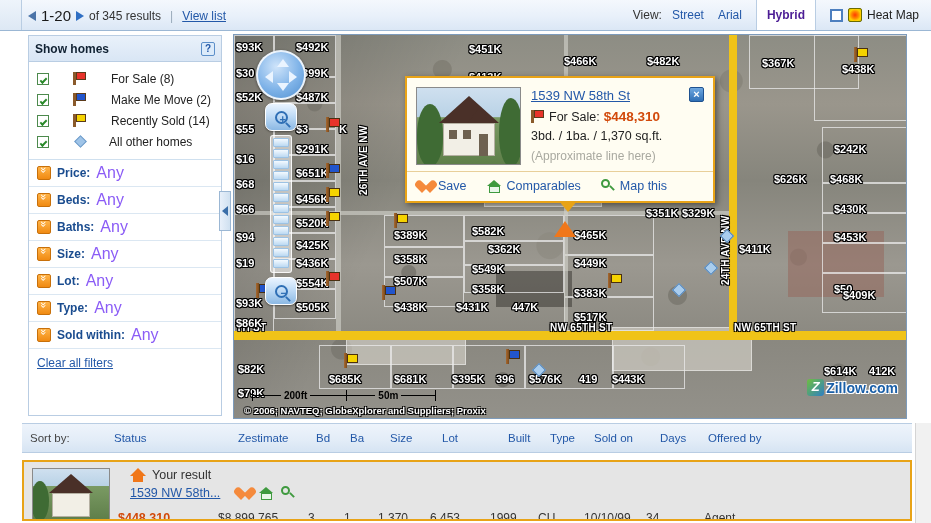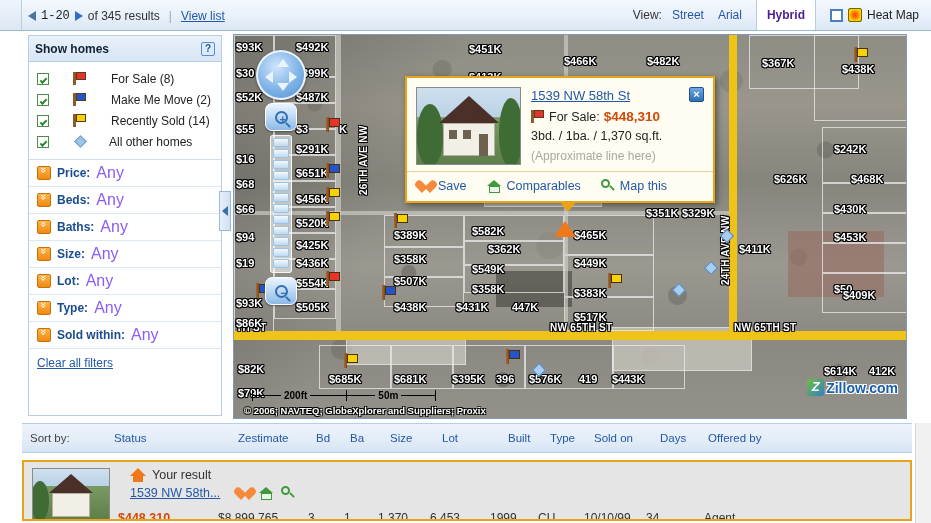--- a/index.html
+++ b/index.html
@@ -18,21 +18,21 @@
     position: absolute; left: 0; top: 0; width: 931px; height: 31px;
     background: linear-gradient(to bottom, #f4f8fd 0%, #e8f0fa 55%, #dbe7f5 100%);
     border-bottom: 1px solid #9bb7d4;
   }
   #topbar .lsep { position:absolute; left:0; top:0; width:22px; height:30px;
     background: linear-gradient(to bottom,#eef4fb,#dde8f4); border-right:1px solid #b9cde3; }
   #pager { position: absolute; left: 28px; top: 6px; height: 19px; display: flex; align-items: center; gap: 5px; }
   .tri { width:0; height:0; display:inline-block; }
   .tri-l { border-top:5px solid transparent; border-bottom:5px solid transparent; border-right:8px solid #4a73a8; }
   .tri-r { border-top:5px solid transparent; border-bottom:5px solid transparent; border-left:8px solid #2f6fc4; }
-  #pager .rng { color:#1a1a1a; font-size:12px;font-family:Liberation Mono, monospace; }
+  #pager .rng { color:#1a1a1a; font-size:15px; }
   #pager .of { color:#333; font-size:12px; }
   #pager .bar { color:#9ab; margin:0 4px; }
   .bluelink { color:#2358a8; text-decoration: underline; cursor: pointer; font-size:12px; }
   #viewctl { position: absolute; right: 12px; top: 0; height: 30px; display:flex; align-items:center; }
   #viewctl .vlabel { color:#333; margin-right:10px; font-size:12px; }
   #viewctl .vopt { color:#2358a8; text-decoration:none; margin-right:14px; font-size:12px; cursor:pointer; }
   #viewctl .vopt.sel {
     color:#4c1d95; font-weight:bold; background:#ffffff; padding:6px 10px;
     border-left:1px solid #b9cde3; border-right:1px solid #b9cde3; margin-right:0; height:30px;
     display:flex; align-items:center;
@@ -430,21 +430,21 @@
           <div class="plabel" style="left: 62px; top: 56px;">$487K</div>
           <div class="plabel" style="left: 2px; top: 88px;">$55</div>
           <div class="plabel" style="left: 62px; top: 88px;">$3</div>
           <div class="plabel" style="left: 105px; top: 88px;">K</div>
           <div class="plabel" style="left: 62px; top: 108px;">$291K</div>
           <div class="plabel" style="left: 2px; top: 118px;">$16</div>
           <div class="plabel" style="left: 600px; top: 108px;">$242K</div>
           <div class="plabel" style="left: 62px; top: 132px;">$651K</div>
           <div class="plabel" style="left: 2px; top: 143px;">$68</div>
           <div class="plabel" style="left: 540px; top: 138px;">$626K</div>
-          <div class="plabel" style="left: 617px; top: 138px;">$468K</div>
+          <div class="plabel" style="left: 596px; top: 138px;">$468K</div>
           <div class="plabel" style="left: 62px; top: 158px;">$456K</div>
           <div class="plabel" style="left: 2px; top: 168px;">$66</div>
           <div class="plabel" style="left: 600px; top: 168px;">$430K</div>
           <div class="plabel" style="left: 62px; top: 182px;">$520K</div>
           <div class="plabel" style="left: 505px; top: 208px;">$411K</div>
           <div class="plabel" style="left: 600px; top: 196px;">$453K</div>
           <div class="plabel" style="left: 2px; top: 196px;">$94</div>
           <div class="plabel" style="left: 62px; top: 204px;">$425K</div>
           <div class="plabel" style="left: 160px; top: 194px;">$389K</div>
           <div class="plabel" style="left: 238px; top: 190px;">$582K</div>

